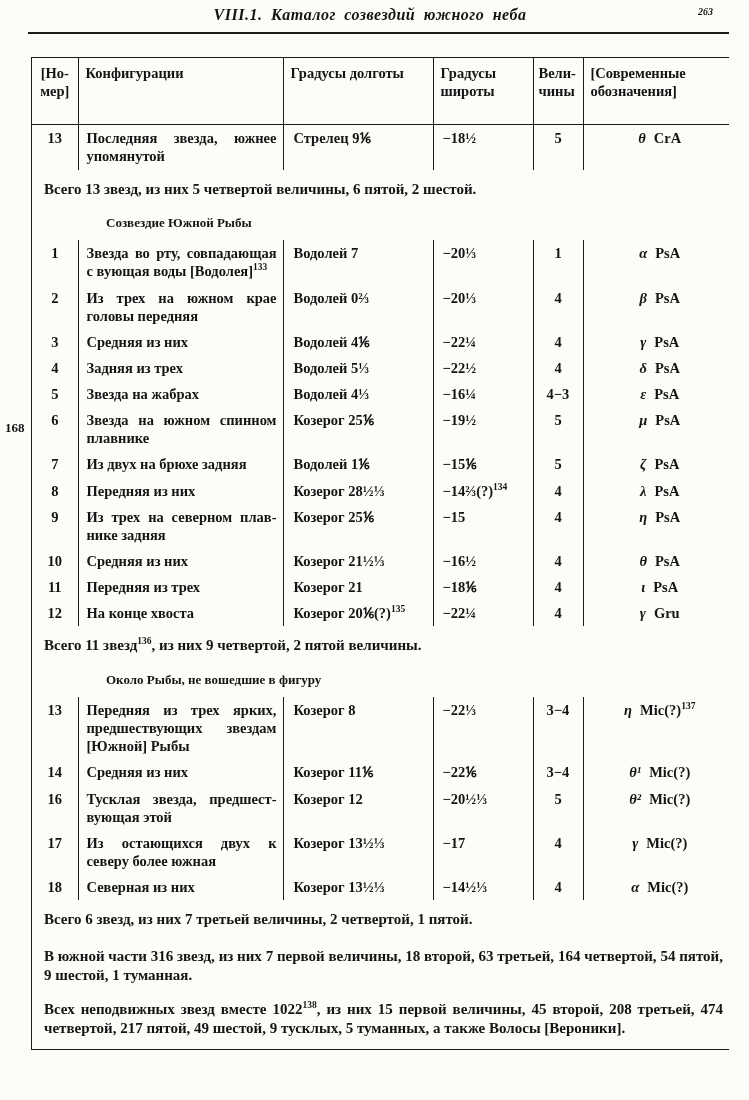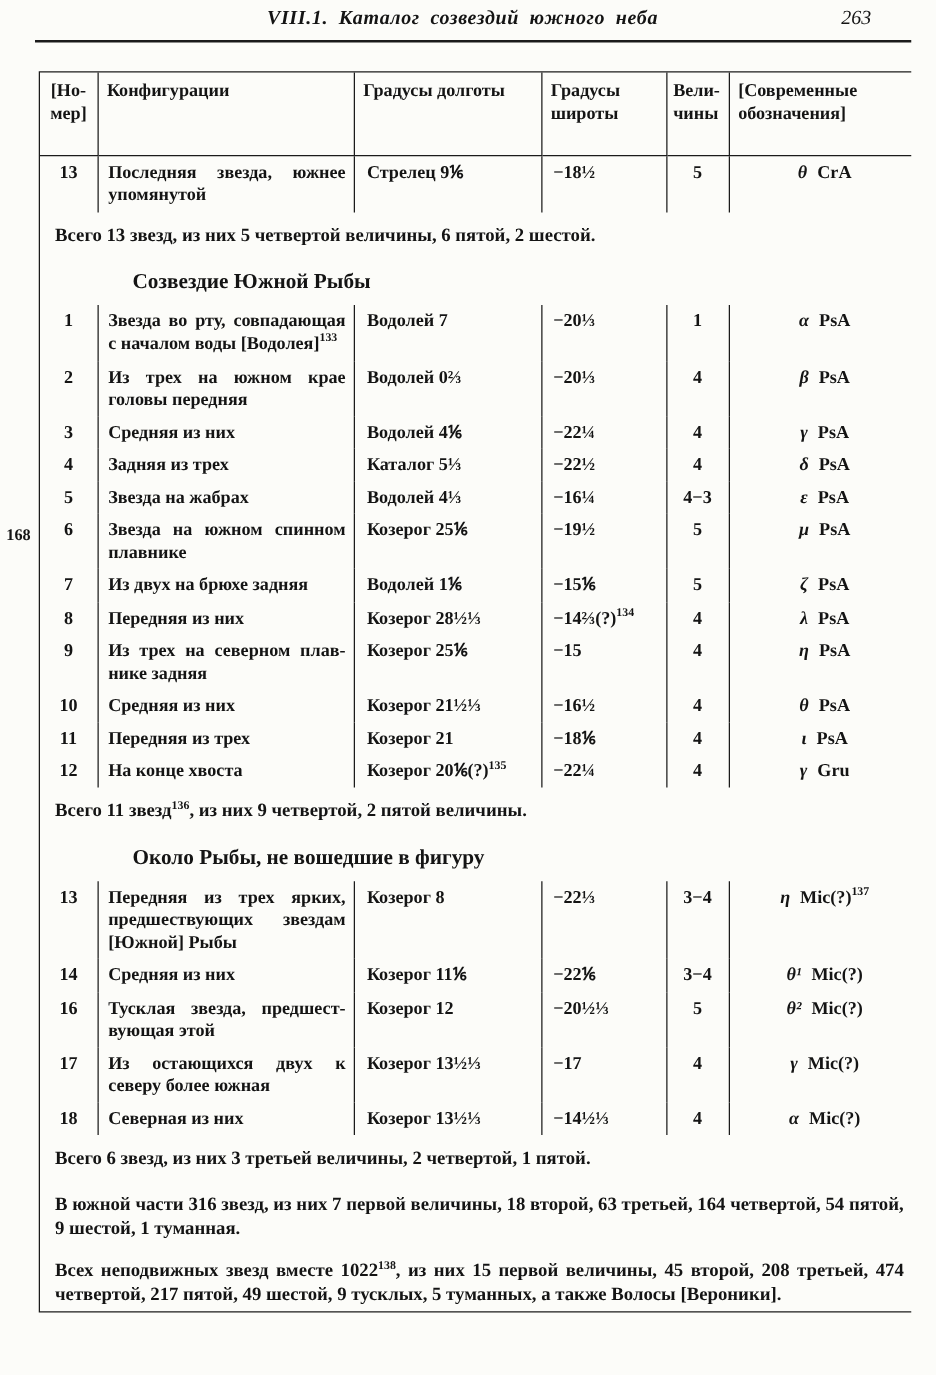--- a/index.html
+++ b/index.html
@@ -11,22 +11,22 @@
     -webkit-font-smoothing:antialiased;
   }
   .page { position:relative; width:729px; height:1100px; overflow:hidden; }
 
   .running-head {
     position:absolute; top:6px; left:120px; width:500px;
     text-align:center; font-style:italic; font-weight:bold;
     font-size:16px; letter-spacing:.5px; word-spacing:4px;
   }
   .page-number {
-    position:absolute; top:6px; right:32px;
-    font-style:italic; font-weight:normal; font-size:16px;
+    position:absolute; top:6px; right:16px;
+    font-style:italic; font-weight:bold; font-size:10px;
   }
   .head-rule {
     position:absolute; top:32px; left:28px; width:712px;
     border-top:2.5px solid #1b1b1b; height:0;
   }
   .margin-note {
     position:absolute; top:420px; left:5px;
     font-size:13px; font-weight:bold;
   }
 
@@ -60,21 +60,21 @@
   .dlabel { margin-left:8px; }
   .greek { font-style:italic; }
 
   sup { font-size:9.5px; vertical-align:super; line-height:0; letter-spacing:0; }
 
   .fullrow {
     font-size:15px; font-weight:bold; line-height:1.25;
     padding:10px 14px 4px 12px;
   }
   .section-heading {
-    font-size:17px; font-weight:bold;
+    font-size:13px; font-weight:bold;
     padding:13px 12px 9px 74px;
   }
   .para {
     font-size:15px; font-weight:bold; line-height:1.3;
     text-align:justify;
     padding:14px 13px 0 12px;
   }
 </style>
 </head>
 <body>
@@ -128,21 +128,21 @@
           <col class="c1">
           <col class="c2">
           <col class="c3">
           <col class="c4">
           <col class="c5">
           <col class="c6">
         </colgroup>
       <tbody>
   <tr>
     <td class="c-num">1</td>
-    <td class="c-config"><span>Звезда во рту, совпадаю­щая с началом воды [Во­долея]</span><sup>133</sup></td>
+    <td class="c-config"><span>Звезда во рту, совпадаю­щая с вующая воды [Во­долея]</span><sup>133</sup></td>
     <td class="c-lon"><span>Водолей 7</span><sup></sup></td>
     <td class="c-lat"><span>−20⅓</span><sup></sup></td>
     <td class="c-mag">1</td>
     <td class="c-desig"><i class="greek">α</i><span class="dlabel">PsA</span><sup></sup></td>
   </tr>
 
   <tr>
     <td class="c-num">2</td>
     <td class="c-config"><span>Из трех на южном крае головы передняя</span><sup></sup></td>
     <td class="c-lon"><span>Водолей 0⅔</span><sup></sup></td>
@@ -156,21 +156,21 @@
     <td class="c-config"><span>Средняя из них</span><sup></sup></td>
     <td class="c-lon"><span>Водолей 4⅙</span><sup></sup></td>
     <td class="c-lat"><span>−22¼</span><sup></sup></td>
     <td class="c-mag">4</td>
     <td class="c-desig"><i class="greek">γ</i><span class="dlabel">PsA</span><sup></sup></td>
   </tr>
 
   <tr>
     <td class="c-num">4</td>
     <td class="c-config"><span>Задняя из трех</span><sup></sup></td>
-    <td class="c-lon"><span>Каталог 5⅓</span><sup></sup></td>
+    <td class="c-lon"><span>Водолей 5⅓</span><sup></sup></td>
     <td class="c-lat"><span>−22½</span><sup></sup></td>
     <td class="c-mag">4</td>
     <td class="c-desig"><i class="greek">δ</i><span class="dlabel">PsA</span><sup></sup></td>
   </tr>
 
   <tr>
     <td class="c-num">5</td>
     <td class="c-config"><span>Звезда на жабрах</span><sup></sup></td>
     <td class="c-lon"><span>Водолей 4⅓</span><sup></sup></td>
     <td class="c-lat"><span>−16¼</span><sup></sup></td>
@@ -298,20 +298,20 @@
     <td class="c-num">18</td>
     <td class="c-config"><span>Северная из них</span><sup></sup></td>
     <td class="c-lon"><span>Козерог 13½⅓</span><sup></sup></td>
     <td class="c-lat"><span>−14½⅓</span><sup></sup></td>
     <td class="c-mag">4</td>
     <td class="c-desig"><i class="greek">α</i><span class="dlabel">Mic(?)</span><sup></sup></td>
   </tr>
 </tbody>
     </table>
 
-    <div class="fullrow"><span>Всего 6 звезд, из них 3 третьей величины, 2 четвертой, 1 пятой.</span><sup></sup><span></span></div>
+    <div class="fullrow"><span>Всего 6 звезд, из них 7 третьей величины, 2 четвертой, 1 пятой.</span><sup></sup><span></span></div>
 
     <div class="para"><span>В южной части 316 звезд, из них 7 первой величины, 18 второй, 63 третьей, 164 четвертой, 54 пятой, 9 шестой, 1 туманная.</span><sup></sup><span></span></div>
 
     <div class="para"><span>Всех неподвижных звезд вместе 1022</span><sup>138</sup><span>, из них 15 первой величины, 45 второй, 208 третьей, 474 четвертой,  217 пятой,  49 шестой,  9 тусклых,  5 туманных,  а также Волосы [Вероники].</span></div>
 
   </div>
 </div>
 
 </body></html>

